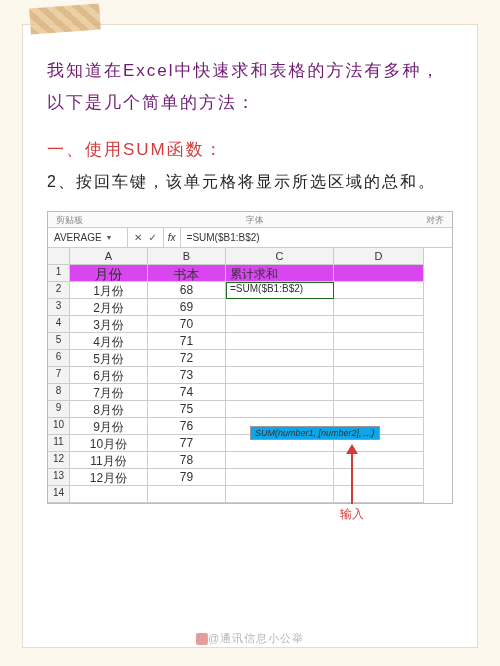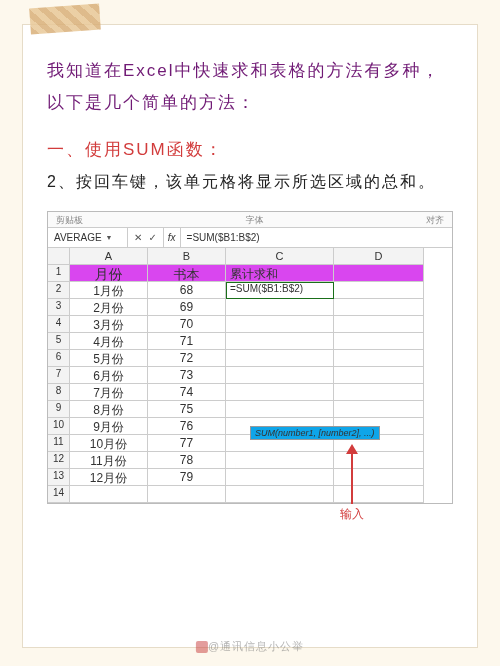--- a/index.html
+++ b/index.html
@@ -150,21 +150,21 @@
     align-items: center;
     z-index: 3;
     pointer-events: none;
     margin-left: 32px;
   }
   .arrow-svg { width: 14px; height: 60px; }
   .arrow-label { color: #d23c3c; font-size: 12px; margin-top: 2px; }
   .sheet-wrap { position: relative; }
   .watermark {
     position: absolute;
-    bottom: 12px;
+    bottom: 20px;
     left: 50%;
     transform: translateX(-50%);
     font-size: 11px;
     color: rgba(120,120,120,0.55);
     letter-spacing: 1px;
     display: flex; align-items: center;
   }
   .watermark .logo {
     width: 12px; height: 12px; border-radius: 2px;
     background: rgba(200,60,60,0.5);

